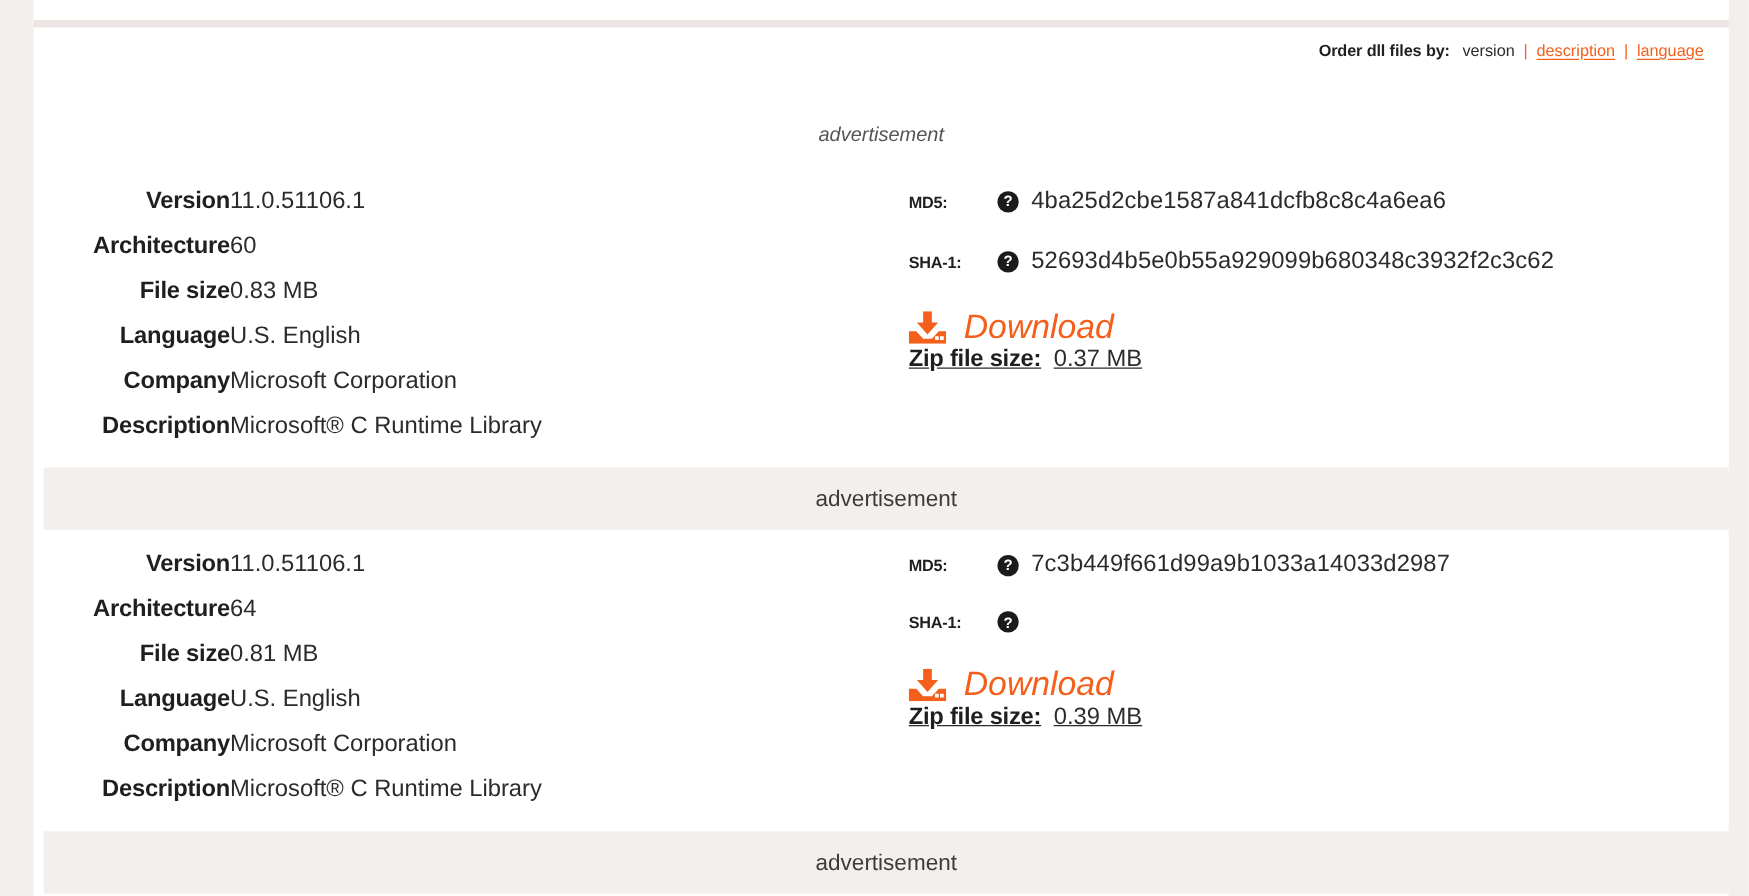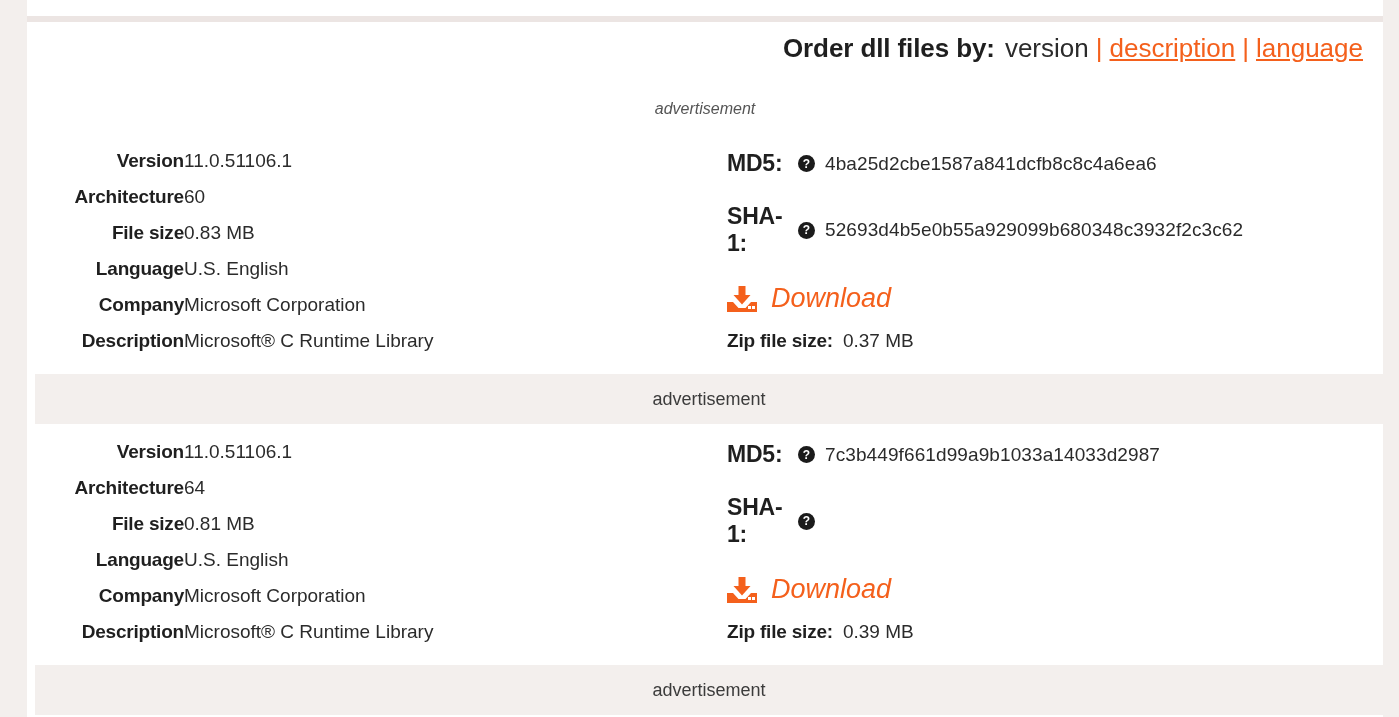--- a/index.html
+++ b/index.html
@@ -33,21 +33,21 @@
     background: #ece5e3;
   }
 
   
   .order-bar {
     position: absolute;
     right: 20px;
     top: 33px;
     display: flex;
     align-items: baseline;
-    font-size: 26px;
+    font-size: 13px;
     white-space: nowrap;
   }
   .order-label {
     font-weight: bold;
     color: #1f1f1f;
     letter-spacing: -0.1px;
   }
   .order-current {
     margin-left: 10px;
     color: #2b2b2b;
@@ -125,21 +125,21 @@
     top: 0;
     width: 650px;
   }
   .hash-row {
     display: flex;
     align-items: center;
     margin-bottom: 26px;
   }
   .hash-key {
     font-weight: bold;
-    font-size: 23px;
+    font-size: 13px;
     color: #1f1f1f;
     width: 63px;
     letter-spacing: -0.2px;
   }
   .help-icon {
     display: inline-flex;
     align-items: center;
     justify-content: center;
     width: 17px;
     height: 17px;
@@ -176,21 +176,21 @@
   }
   .download-text {
     font-size: 27px;
     color: #f4601c;
     font-style: italic;
   }
 
   .zip-row {
     display: flex;
     align-items: baseline;
-    margin-top: 16px;
+    text-decoration: underline;
   }
   .zip-key {
     font-weight: bold;
     font-size: 19px;
     color: #1f1f1f;
     letter-spacing: -0.2px;
   }
   .zip-val {
     margin-left: 10px;
     font-size: 19px;

